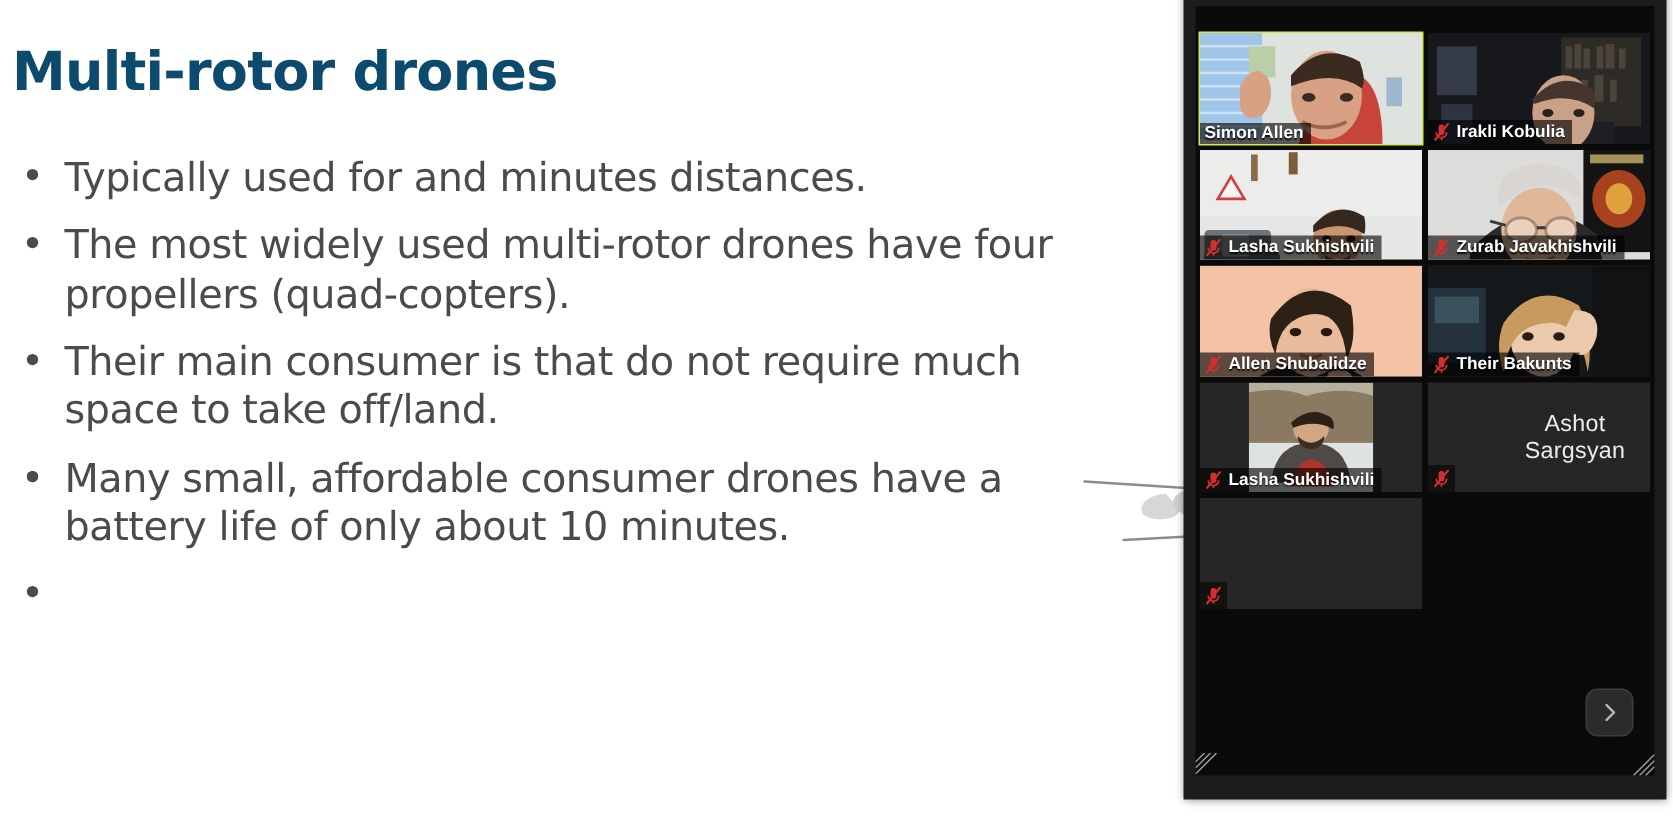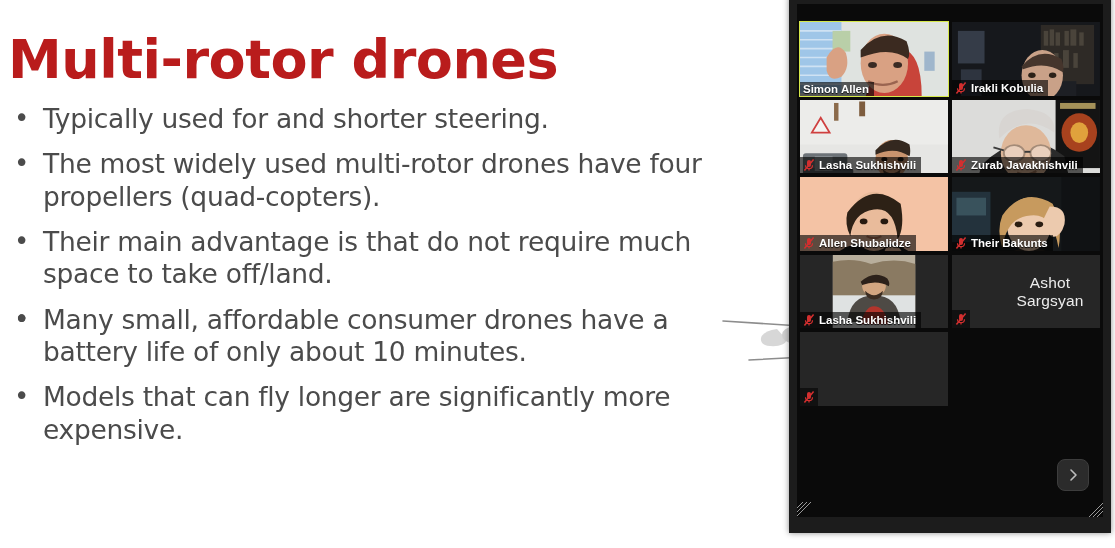--- a/index.html
+++ b/index.html
@@ -20,23 +20,23 @@
     position: absolute;
     left: 0; top: 0;
     width: 1115px; height: 548px;
     background: #ffffff;
   }
 
   #slide-title {
     position: absolute;
     left: 8px;
     top: 28px;
-    font-size: 54px;
+    font-size: 36px;
     font-weight: bold;
-    color: #b91c1c;
+    color: #0c4a6e;
     letter-spacing: -0.5px;
     white-space: nowrap;
     font-family: "DejaVu Sans", sans-serif;
   }
 
   #bullet-list {
     position: absolute;
     left: 8px;
     top: 103px;
     width: 700px;
@@ -196,40 +196,39 @@
 </head>
 <body>
 
 <div id="slide">
 
   <div id="slide-title">Multi-rotor drones</div>
 
   <ul id="bullet-list">
     <li class="bullet-item">
       <span class="bullet-dot">•</span>
-      <span>Typically used for and shorter steering.</span>
+      <span>Typically used for and minutes distances.</span>
     </li>
     <li class="bullet-item">
       <span class="bullet-dot">•</span>
       <span>The most widely used multi-rotor drones have four propellers (quad-copters).</span>
     </li>
     <li class="bullet-item">
       <span class="bullet-dot">•</span>
-      <span>Their main advantage is that do not require much space to take off/land.</span>
+      <span>Their main consumer is that do not require much space to take off/land.</span>
     </li>
     <li class="bullet-item">
       <span class="bullet-dot">•</span>
     </li>
     <li class="bullet-item">
       <span class="bullet-dot">•</span>
       <span>Many small, affordable consumer drones have a battery life of only about 10 minutes.</span>
     </li>
     <li class="bullet-item">
       <span class="bullet-dot">•</span>
-      <span>Models that can fly longer are significantly more expensive.</span>
     </li>
   </ul>
 
   <svg id="drone-graphic" viewBox="0 0 110 80">
     <g stroke="#8d8d8d" stroke-width="1.6" fill="none" stroke-linecap="round">
       <path d="M18 26 L96 31"></path>
       <path d="M44 65 L100 62"></path>
     </g>
     <path d="M72 34 q-14 2 -16 9 q-1 7 9 8 q14 1 17 -6 z" fill="#d7d7d7"></path>
     <ellipse cx="88" cy="40" rx="11" ry="8" fill="#cfcfcf"></ellipse>

